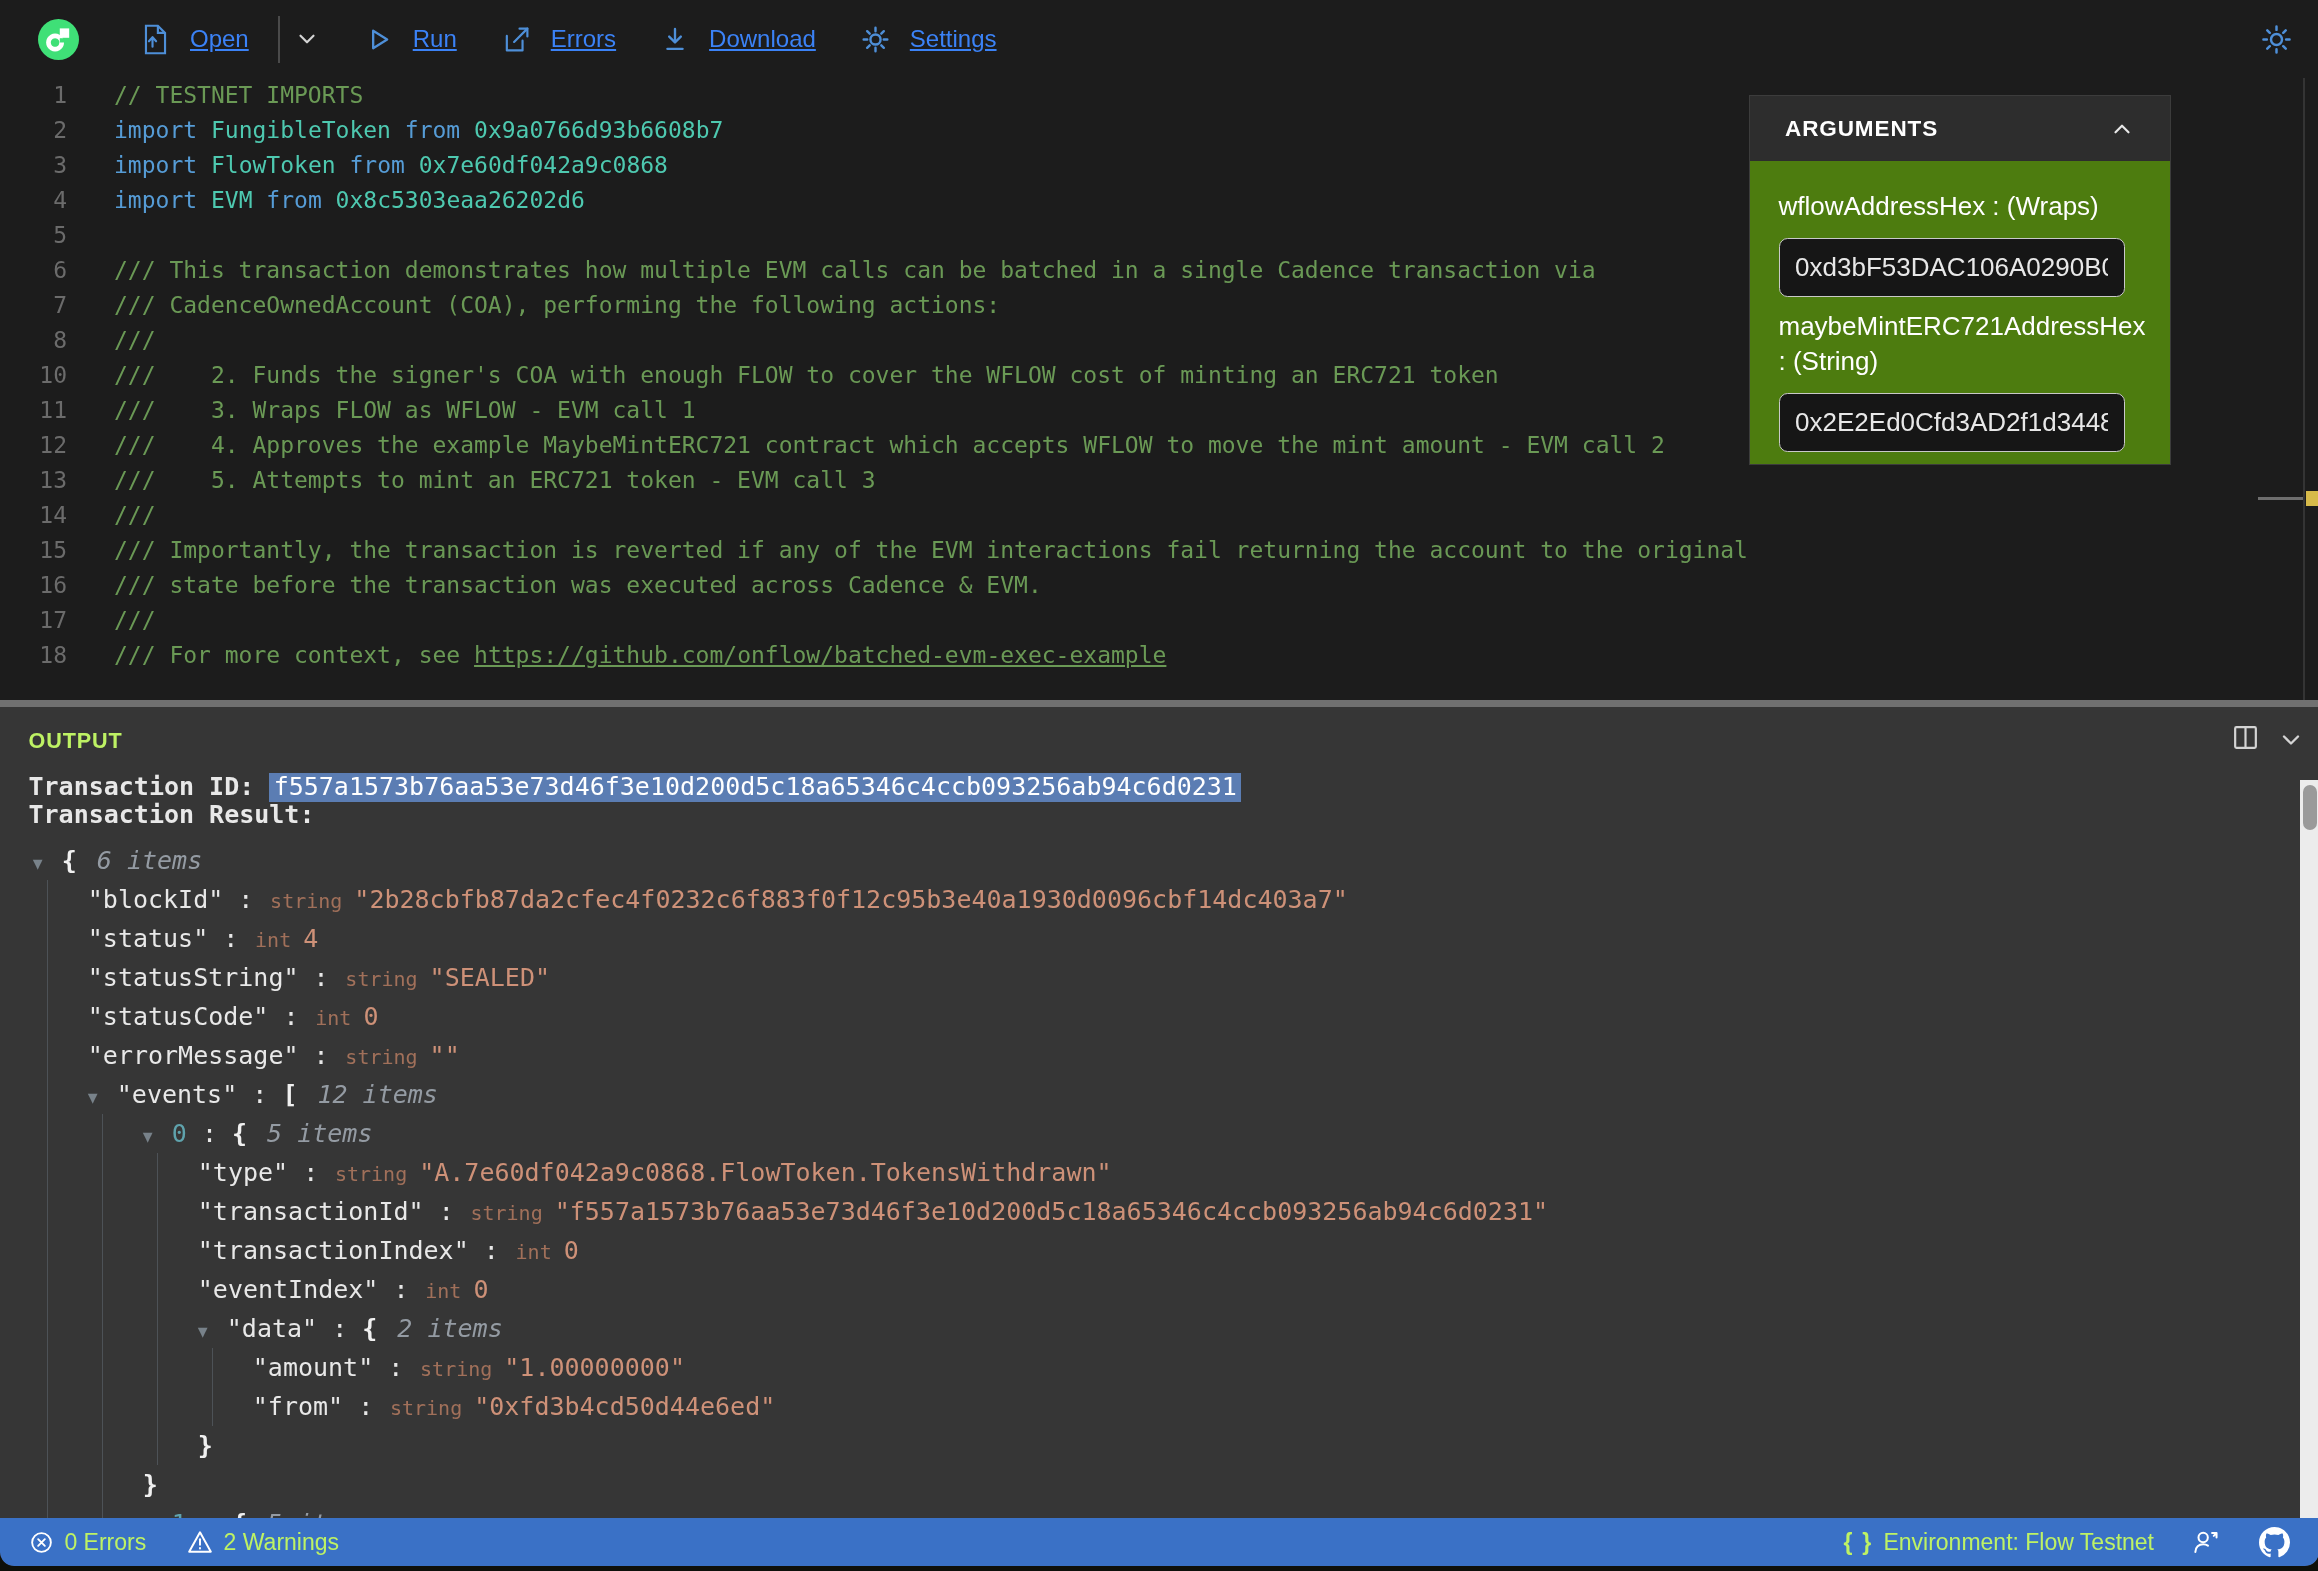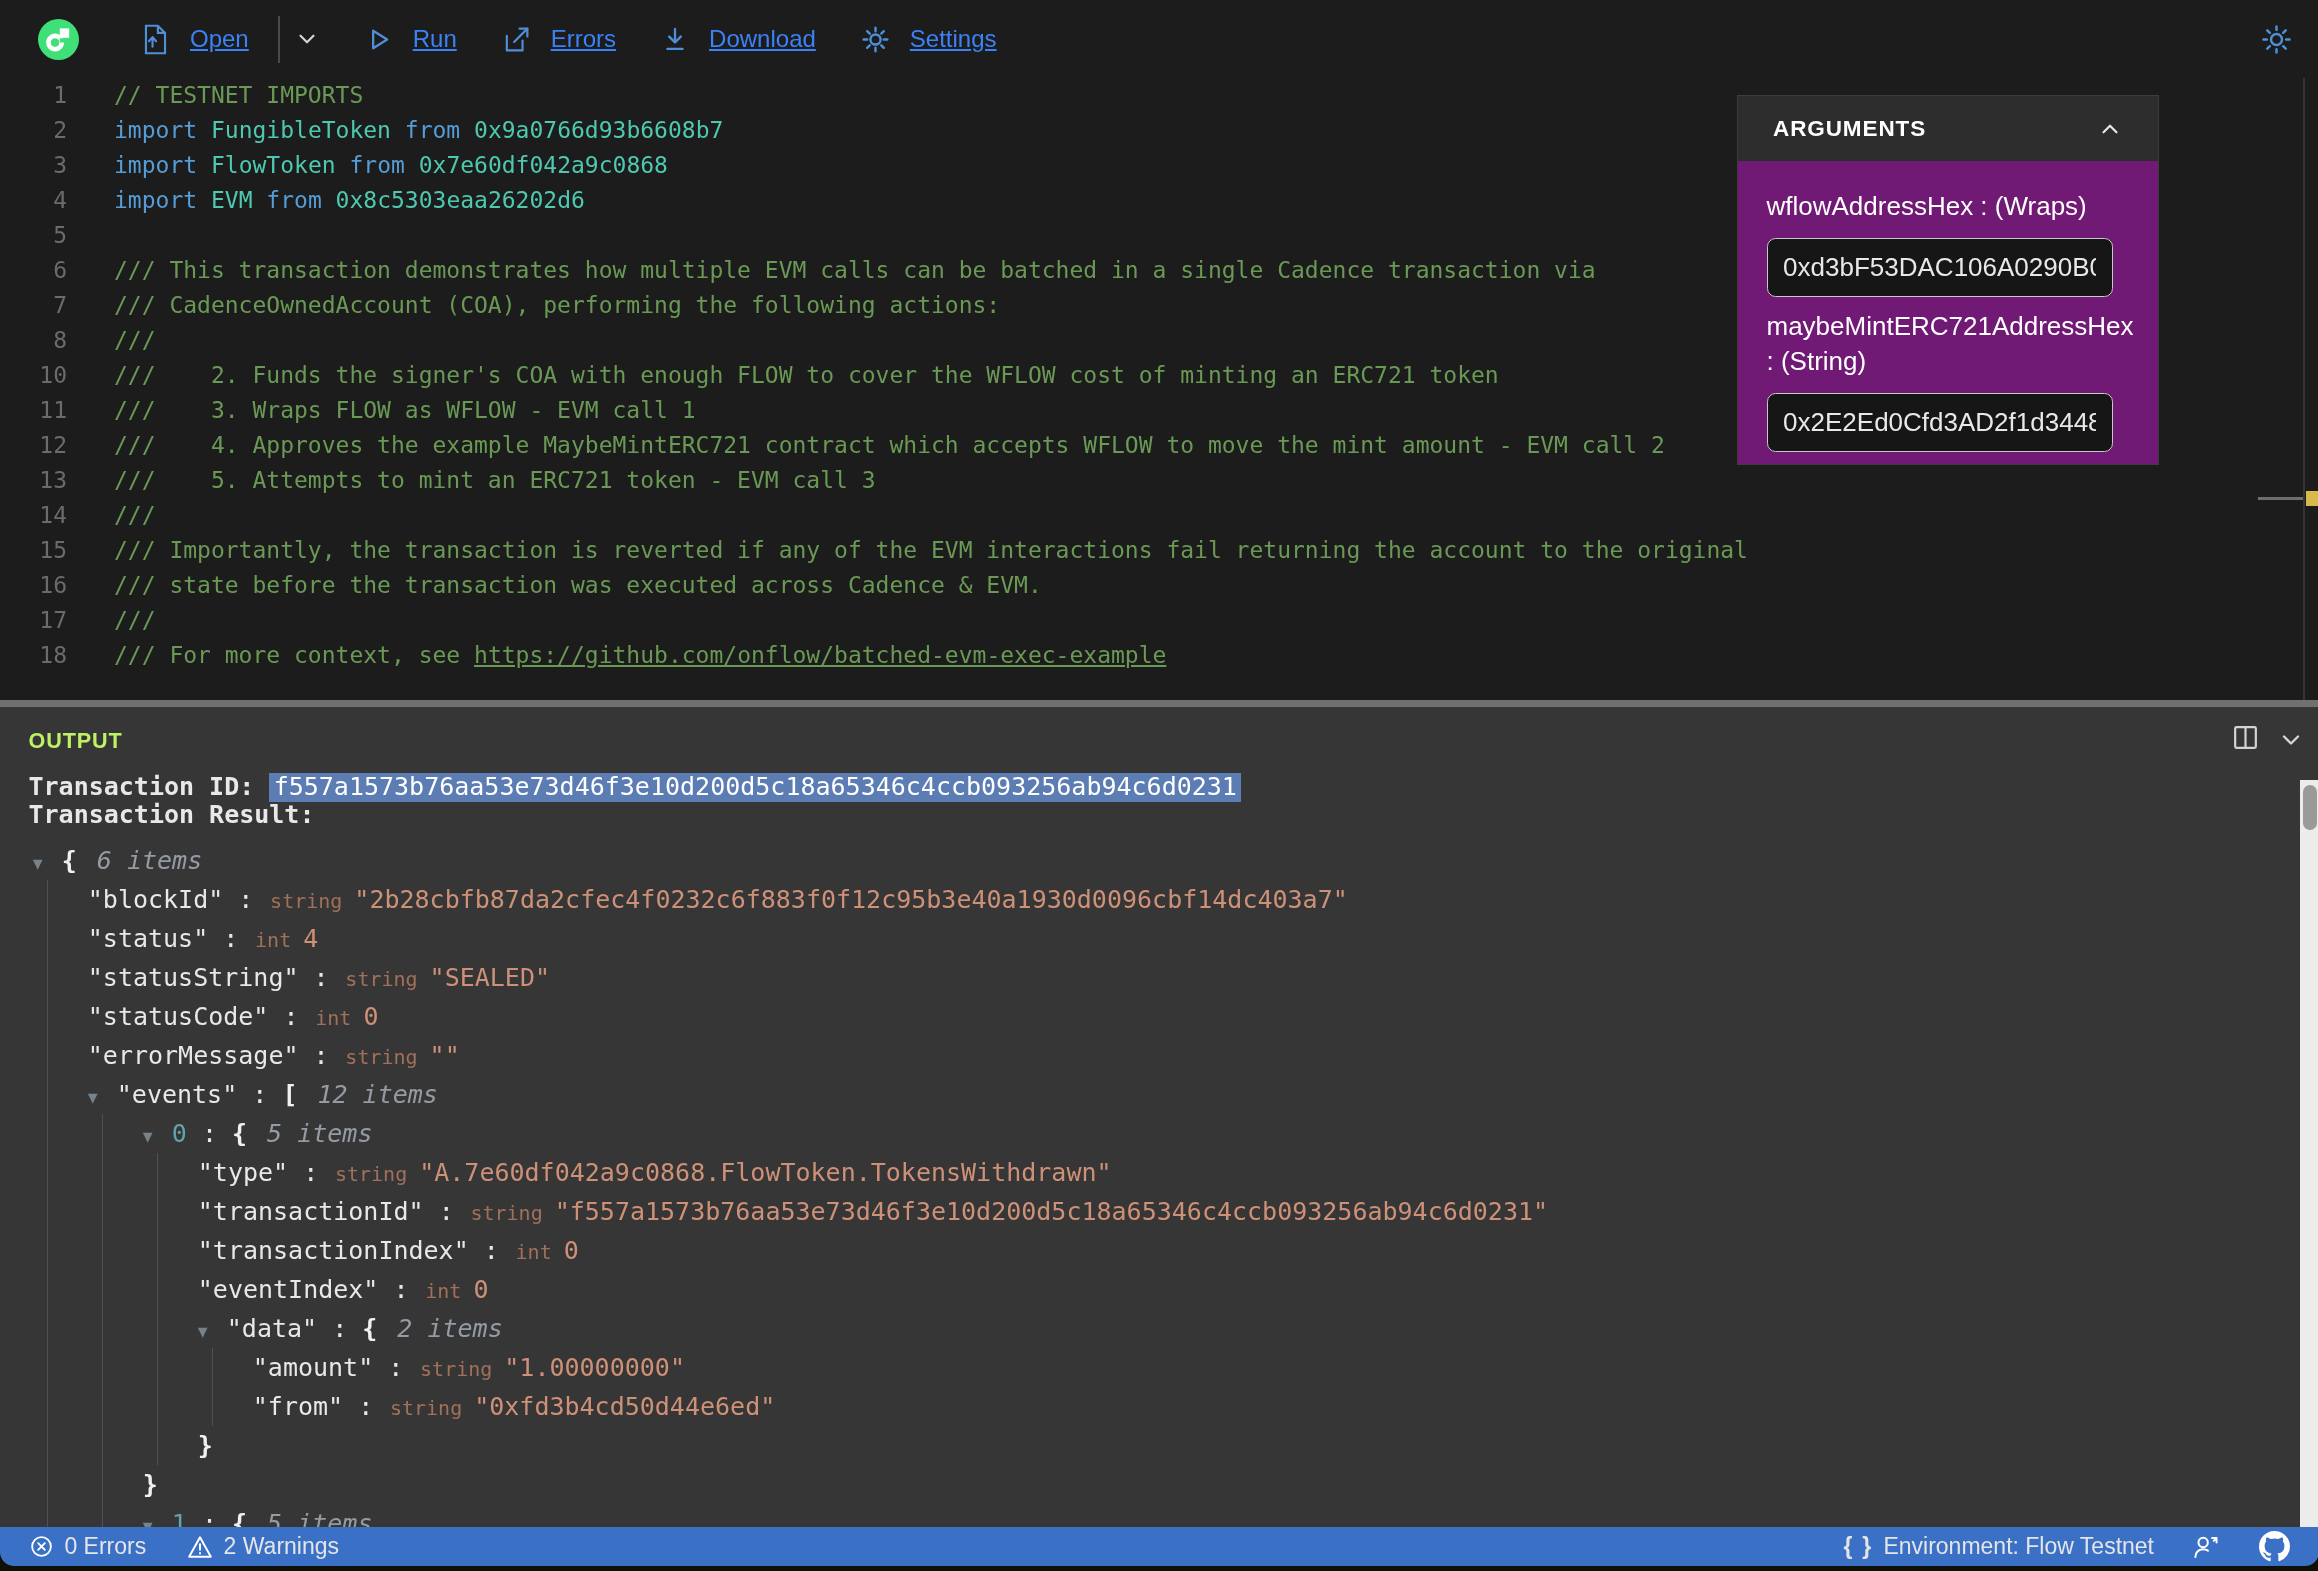--- a/index.html
+++ b/index.html
@@ -31,22 +31,22 @@
   .tk-k  { color:var(--c-keyword_blue,#569cd6); }
   .tk-t  { color:var(--c-type_teal,#4ec9b0); }
   .tk-p  { color:#d4d4d4; }
   .tk-lk { color:var(--c-comment_green,#6a9955); text-decoration:underline; cursor:pointer; }
   .ruler-line { position:absolute; right:14px; top:0; bottom:0; width:1.7px; background:#343434; }
   .ruler-dash { position:absolute; right:15.6px; top:419px; width:45px; height:2.6px; background:#6e6e6e; }
   .warn-marker { position:absolute; right:0.9px; top:413px; width:12px; height:14.7px;
                  background:var(--c-warning_yellow,#d7ba4a); }
 
   
-  #args-panel { position:absolute; top:17.3px; right:160px; width:422px; height:370px;
-                background:#701a75; border:0.9px solid #3c3c3c; }
+  #args-panel { position:absolute; top:17.3px; right:148px; width:422px; height:370px;
+                background:#4d7c0f; border:0.9px solid #3c3c3c; }
   #args-header { height:65px; background:#2d2d2d; display:flex; align-items:center;
                  justify-content:space-between; padding:0 35px; }
   #args-title { color:#ffffff; font-size:22.5px; font-weight:bold; letter-spacing:0.9px; }
   #args-collapse { color:#e8e8e8; display:flex; cursor:pointer; }
   #args-body { padding:15.6px 24px 26px 28.5px; color:#ffffff; font-size:26px; }
   .arg-label { margin:12px 0 14px; line-height:35px; width:363px; }
   .arg-input { display:block; width:346px; height:59px; background:#161616; color:#e8e8e8;
                border:1.7px solid #c9c9c9; border-radius:8.6px; font-size:26px;
                font-family:"Liberation Sans", sans-serif; padding:0 15.6px; outline:none; }
 
@@ -73,23 +73,23 @@
   .j-colon { color:#e8e8e8; }
   .j-open, .j-close { color:#f0f0f0; font-weight:bold; }
   .j-meta { color:var(--c-meta_gray,#949ba3); font-style:italic; margin-left:20px; }
   .j-type { color:var(--c-type_label_brown,#a1705a); font-size:20px; margin:0 12px 0 1.7px; }
   .j-val { color:var(--c-value_orange,#ce9178); }
   .j-idx { color:var(--c-index_teal,#5fa3ad); }
   #out-scroll { position:absolute; top:73px; right:0; bottom:39px; width:19px; background:#ececec; }
   #out-thumb { position:absolute; top:5.2px; left:2.6px; width:14px; height:45px; background:#9a9a9a; border-radius:7.8px; }
 
   
-  #statusbar { position:absolute; left:0; right:0; bottom:0; height:39px;
+  #statusbar { position:absolute; left:0; right:0; bottom:0; height:48px;
                background:var(--c-statusbar_bg,#3a71c6); border-radius:0 0 14px 14px;
-               display:flex; align-items:center; padding:0 29px; color:#e5e5e5; font-size:23px; }
+               display:flex; align-items:center; padding:0 29px; color:#bef264; font-size:23px; }
   .sb-item { display:flex; align-items:center; gap:10.4px; margin-right:41px; cursor:pointer; }
   .sb-right { margin-left:auto; display:flex; align-items:center; gap:38px; }
   .sb-right .sb-item { margin-right:0; }
   .sb-braces { font-size:23px; font-weight:bold; letter-spacing:1.7px; }
 </style>
 </head>
 <body>
 
 <div id="window">
 

